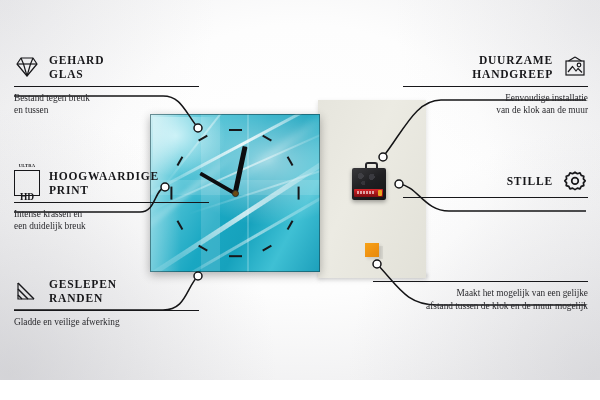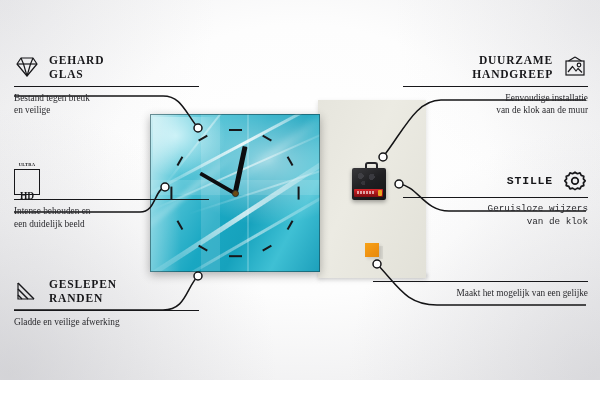--- a/index.html
+++ b/index.html
@@ -201,35 +201,39 @@
         </g>
       </svg>
       <span class="co-title">
         <span>GEHARD</span><br>
         <span>GLAS</span>
       </span>
     </div>
     <div class="rule"></div>
     <div class="co-desc">
       <span>Bestand tegen breuk</span><br>
-      <span>en veilige</span>
+      <span>en tussen</span>
     </div>
   </div>
 
   <div class="callout co-left" style="top:169px;width:195px;">
     <div class="co-head">
       <span class="ico-hd">
         <span class="hd-top">ultra</span>
         <span class="hd-bot">HD</span>
       </span>
-    </div>
-    <div class="rule"></div>
-    <div class="co-desc">
-      <span>Intense behouden en</span><br>
-      <span>een duidelijk beeld</span>
+      <span class="co-title">
+        <span>HOOGWAARDIGE</span><br>
+        <span>PRINT</span>
+      </span>
+    </div>
+    <div class="rule"></div>
+    <div class="co-desc">
+      <span>Intense krassen en</span><br>
+      <span>een duidelijk breuk</span>
     </div>
   </div>
 
   <div class="callout co-right" style="top:53px;">
     <div class="co-head">
       <svg class="ico" viewBox="0 0 26 24">
         <g fill="none" stroke="#17171a" stroke-width="1.2">
           <rect x="4" y="6" width="18" height="14"></rect>
           <path d="M13 2 L6.5 6 M13 2 L19.5 6"></path>
           <path d="M6 17 L10.5 11.5 L14 16 L16 13.5 L20 17.5" stroke-linejoin="round"></path>
@@ -262,39 +266,36 @@
         <span>GESLEPEN</span><br>
         <span>RANDEN</span>
       </span>
     </div>
     <div class="rule"></div>
     <div class="co-desc">
       <span>Gladde en veilige afwerking</span>
     </div>
   </div>
 
-  <div class="callout co-right" style="top:169px;font-family:Liberation Mono, monospace;">
+  <div class="callout co-right" style="top:169px;">
     <div class="co-head">
       <svg class="ico" viewBox="0 0 26 24">
         <g fill="none" stroke="#17171a" stroke-width="1.7" stroke-linejoin="round">
           <path d="M13 3.2 l2.4 1.5 2.6 -0.8 1.2 2.5 2.6 0.8 -0.4 2.7 1.8 2 -1.8 2 0.4 2.7 -2.6 0.8 -1.2 2.5 -2.6 -0.8 -2.4 1.5 -2.4 -1.5 -2.6 0.8 -1.2 -2.5 -2.6 -0.8 0.4 -2.7 -1.8 -2 1.8 -2 -0.4 -2.7 2.6 -0.8 1.2 -2.5 2.6 0.8 Z"></path>
           <circle cx="13" cy="11.9" r="3.3"></circle>
         </g>
       </svg>
       <span class="co-title">
         <span>STILLE</span><br>
       </span>
     </div>
     <div class="rule"></div>
-    <div class="co-desc">
-      <span>Geruisloze wijzers</span><br>
-      <span>van de klok</span>
-    </div>
   </div>
 
   <div class="callout co-right" style="top:277px;width:215px;">
     <div class="rule"></div>
     <div class="co-desc">
       <span>Maakt het mogelijk van een gelijke</span><br>
+      <span>afstand tussen de klok en de muur mogelijk</span>
     </div>
   </div>
 
 </div>
 
 </body></html>

